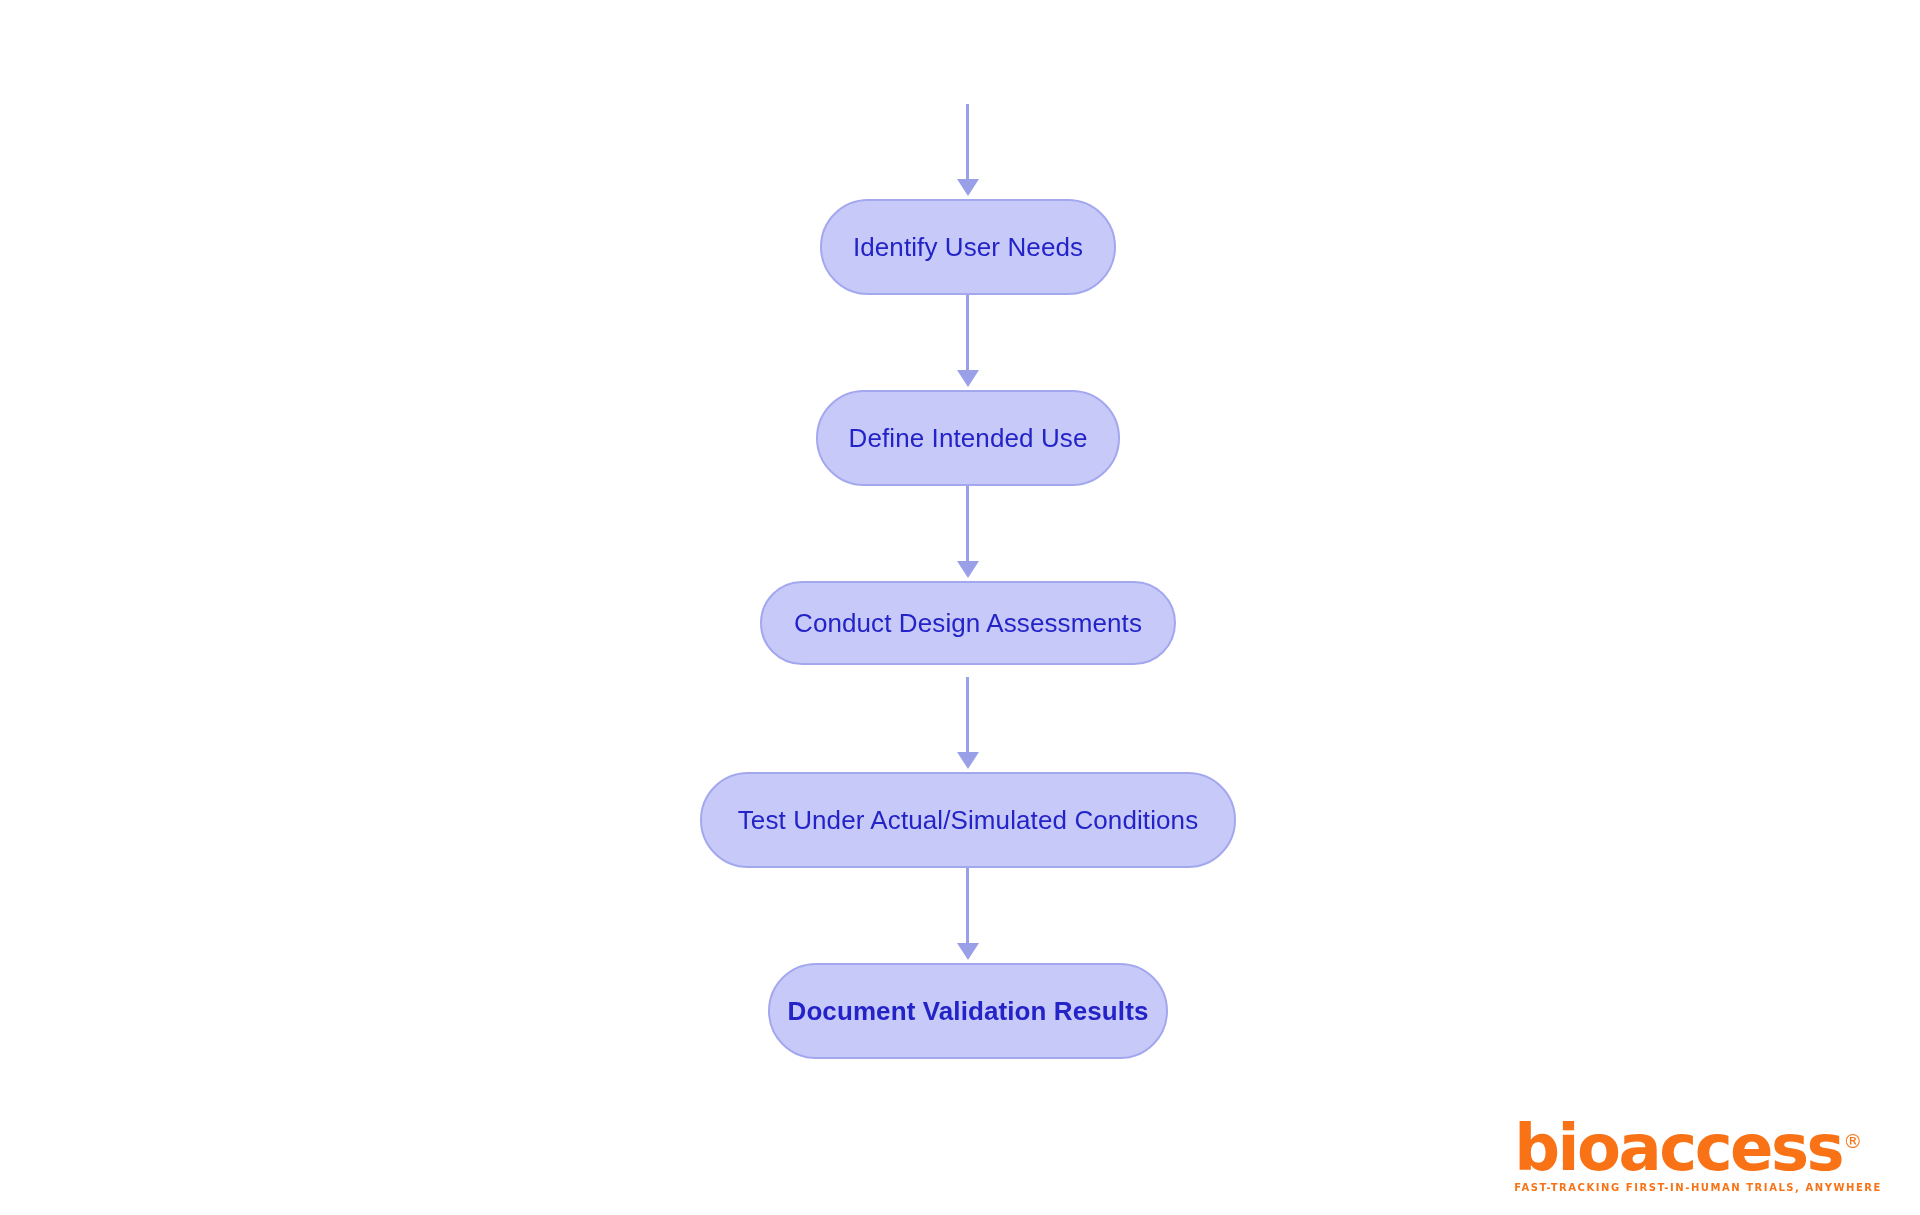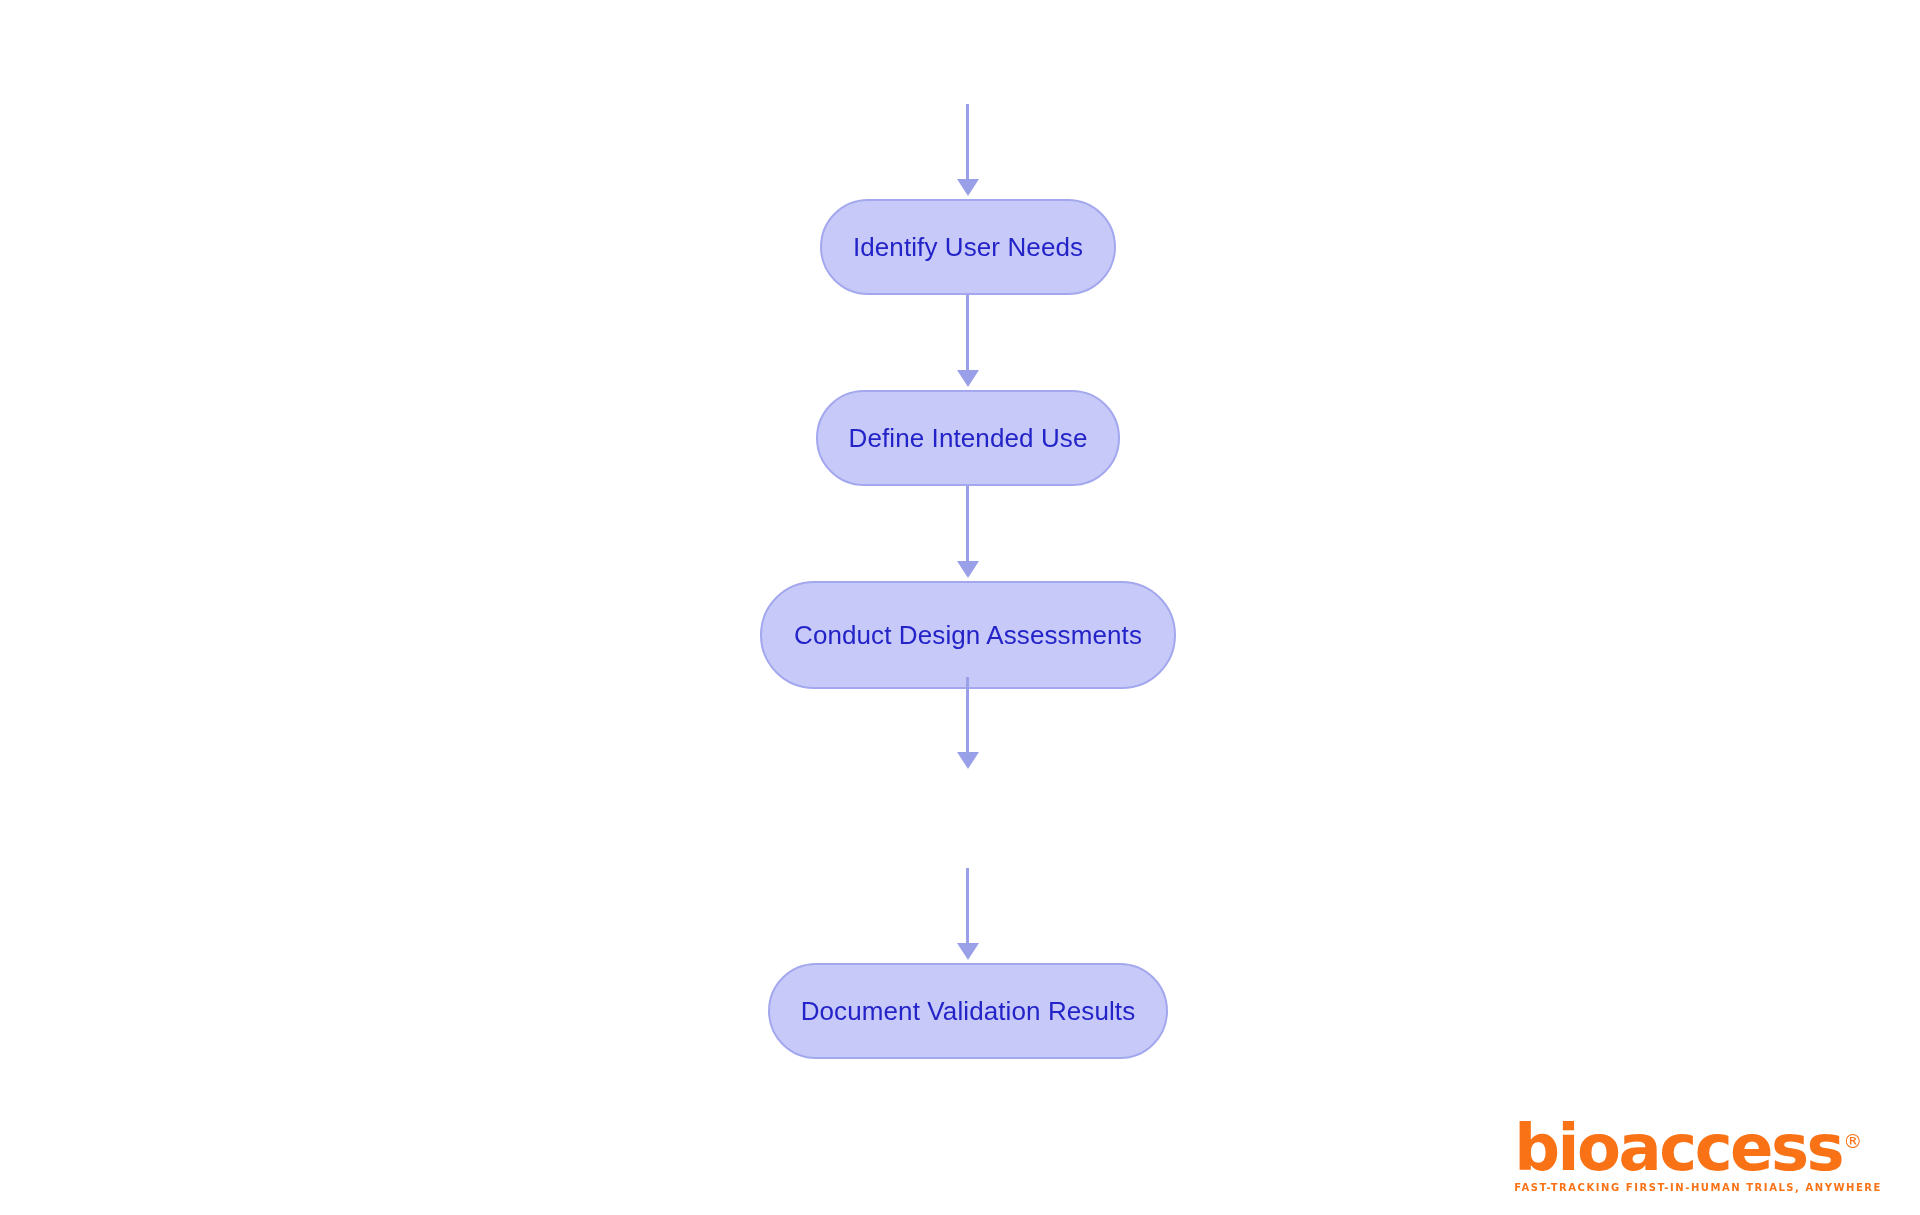--- a/index.html
+++ b/index.html
@@ -113,32 +113,35 @@
   <div class="connector" style="left:966px; top:295px; height:77px;"></div>
   <div class="arrowhead" style="left:957px; top:370px;"></div>
 
   <div class="node" style="left:816px; top:390px; width:304px; height:96px;">
     <span class="node-label">Define Intended Use</span>
   </div>
 
   <div class="connector" style="left:966px; top:486px; height:77px;"></div>
   <div class="arrowhead" style="left:957px; top:561px;"></div>
 
-  <div class="node" style="left:760px; top:581px; width:416px; height:108px;">
+  <div class="node" style="left:760px; top:581px; width:416px; height:84px;">
     <span class="node-label">Conduct Design Assessments</span>
   </div>
 
   <div class="connector" style="left:966px; top:677px; height:77px;"></div>
   <div class="arrowhead" style="left:957px; top:752px;"></div>
 
+  <div class="node" style="left:700px; top:772px; width:536px; height:96px;">
+    <span class="node-label">Test Under Actual/Simulated Conditions</span>
+  </div>
 
   <div class="connector" style="left:966px; top:868px; height:77px;"></div>
   <div class="arrowhead" style="left:957px; top:943px;"></div>
 
-  <div class="node" style="left:768px; top:963px; width:400px; height:96px;">
+  <div class="node" style="left:768px; top:963px; width:400px; height:96px;font-weight:bold;">
     <span class="node-label">Document Validation Results</span>
   </div>
 
 </div>
 
 <div id="brand-logo">
   <div>
     <span class="brand-wordmark">bioaccess</span><span class="brand-reg">®</span>
   </div>
   <div class="brand-tagline">FAST-TRACKING FIRST-IN-HUMAN TRIALS, ANYWHERE</div>

